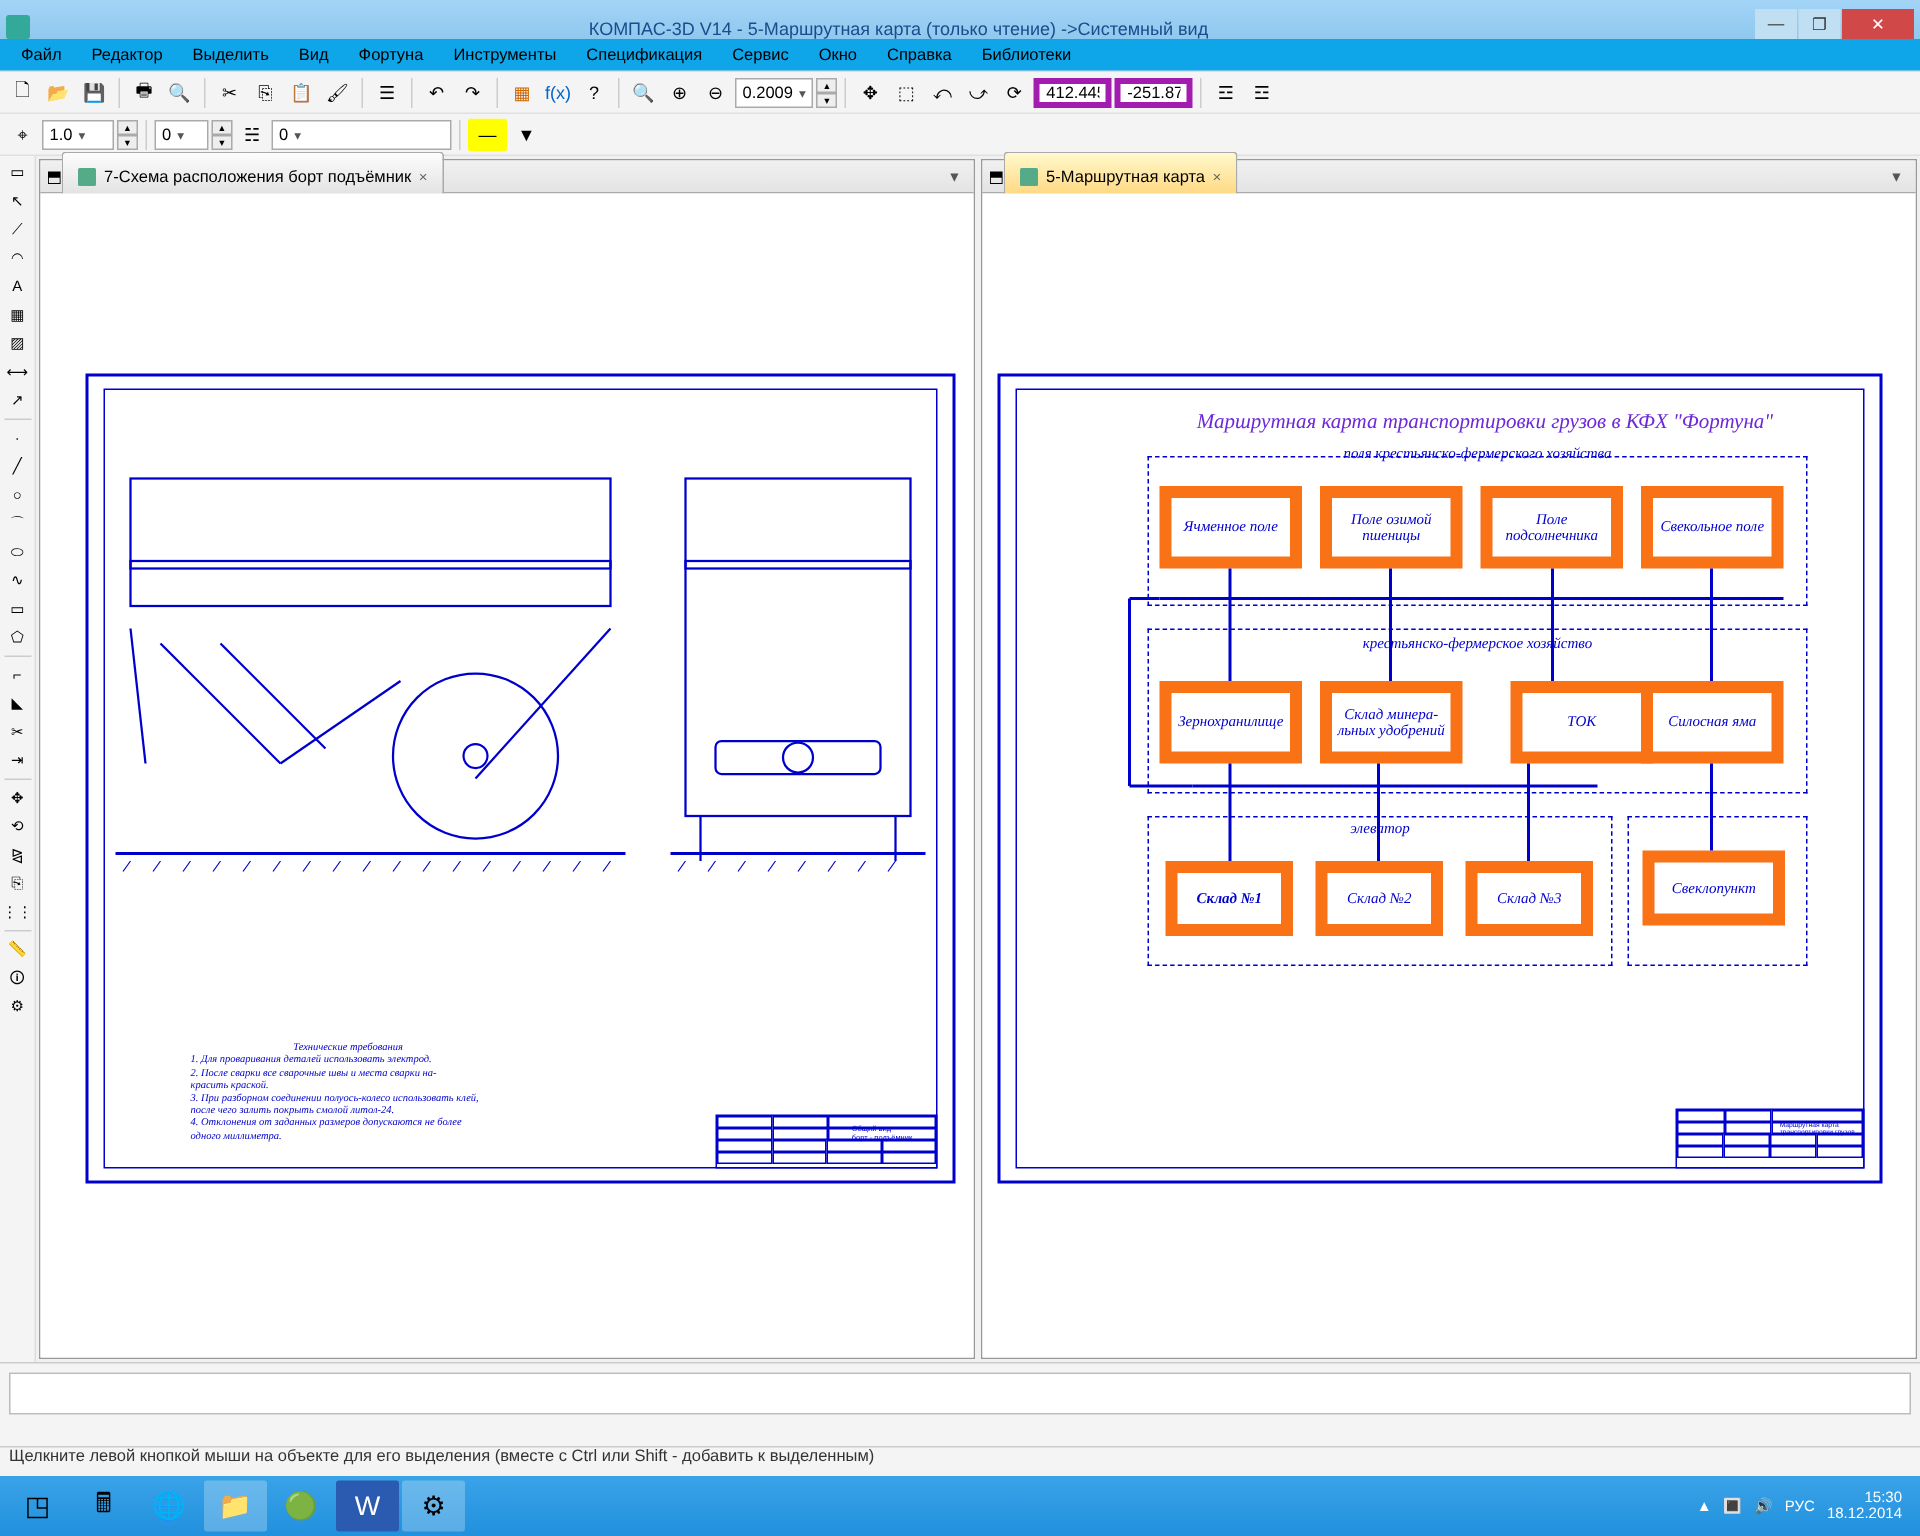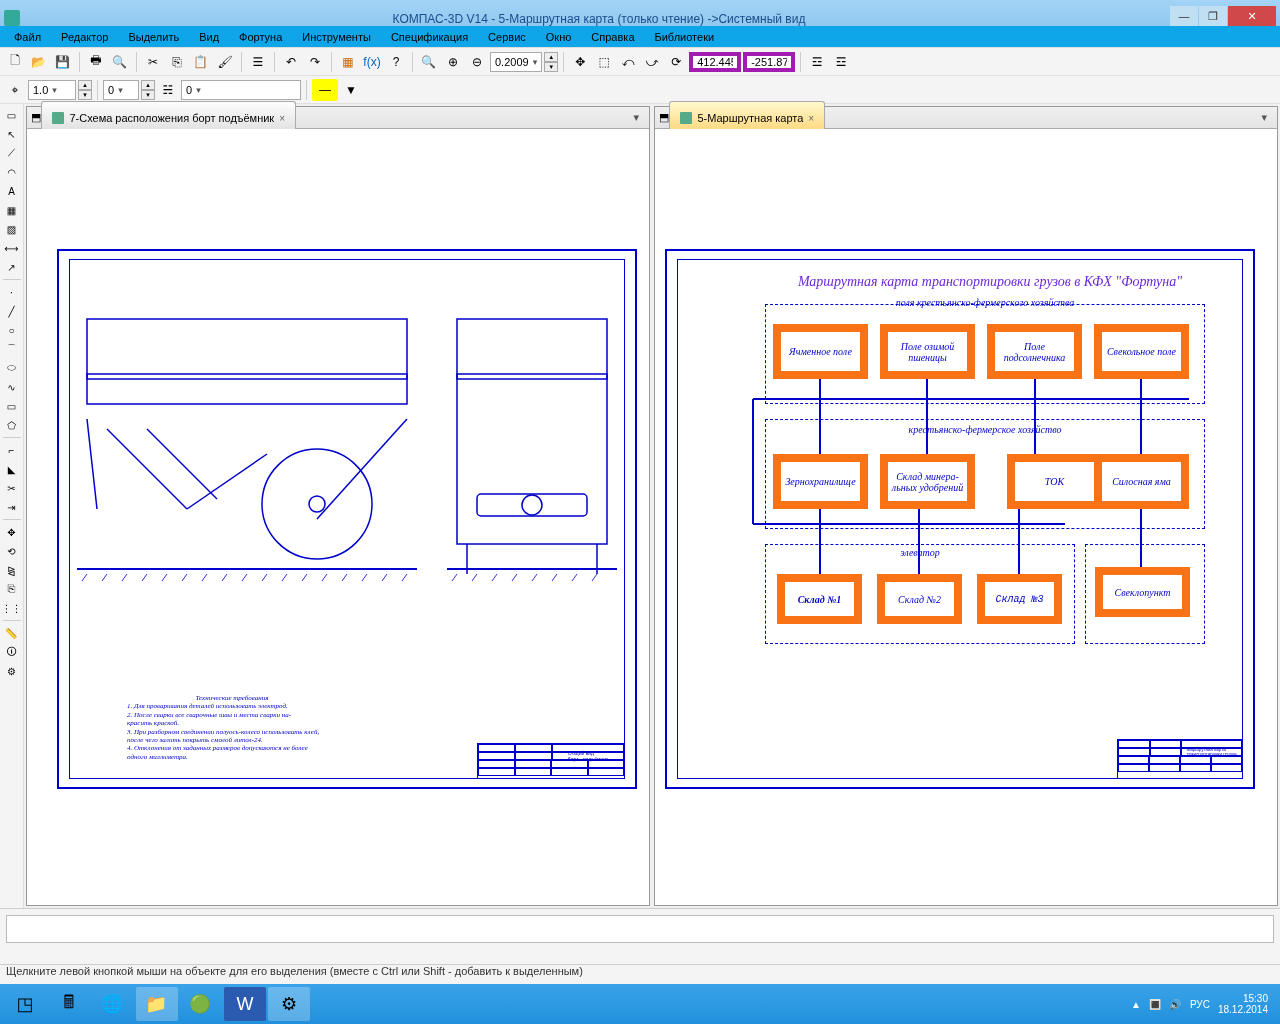--- a/index.html
+++ b/index.html
@@ -326,21 +326,21 @@
         <div class="rt-box" style="left:225px; top:325px; width:95px; height:55px; white-space:pre-line">Склад минера-
 льных удобрений</div>
         <div class="rt-box" style="left:352px; top:325px; width:95px; height:55px;">ТОК</div>
         <div class="rt-box" style="left:439px; top:325px; width:95px; height:55px;">Силосная яма</div>
 
         <div class="rt-dash" style="left:110px; top:415px; width:310px; height:100px;"></div>
         <div class="rt-group-label" style="left:110px; top:418px; width:310px;">элеватор</div>
 
         <div class="rt-box" style="left:122px; top:445px; width:85px; height:50px;font-weight:bold;">Склад №1</div>
         <div class="rt-box" style="left:222px; top:445px; width:85px; height:50px;">Склад №2</div>
-        <div class="rt-box" style="left:322px; top:445px; width:85px; height:50px;font-family:Liberation Mono, monospace;">Склад №3</div>
+        <div class="rt-box" style="left:322px; top:445px; width:85px; height:50px;">Склад №3</div>
 
         <div class="rt-dash" style="left:430px; top:415px; width:120px; height:100px;"></div>
         <div class="rt-box" style="left:440px; top:438px; width:95px; height:50px;text-align:center;">Свеклопункт</div>
 
         <svg style="left:0;top:0;" width="610" height="660">
           <g stroke="#0000cc" stroke-width="2" fill="none">
             <line x1="165" y1="250" x2="165" y2="325"></line>
             <line x1="272" y1="250" x2="272" y2="325"></line>
             <line x1="380" y1="250" x2="380" y2="325"></line>
             <line x1="486" y1="250" x2="486" y2="325"></line>

